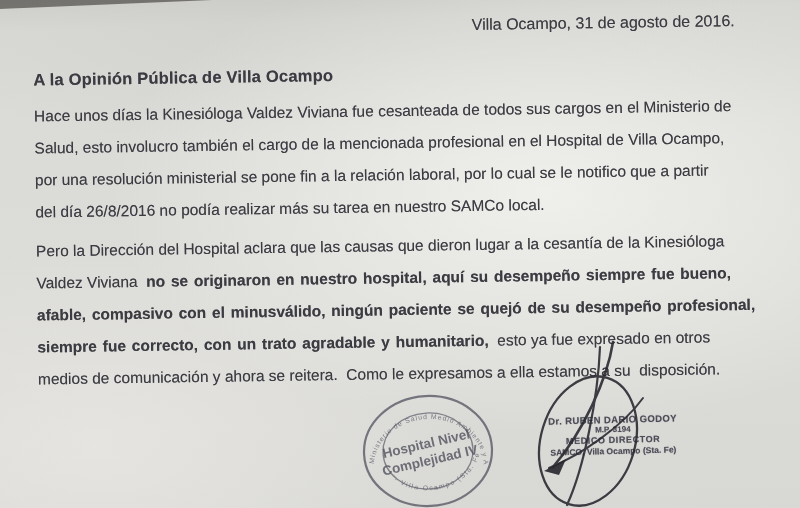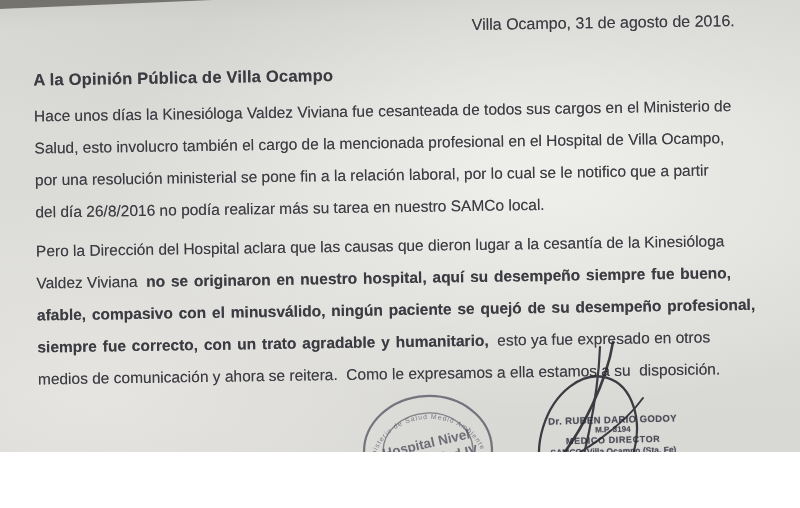--- a/index.html
+++ b/index.html
@@ -1,18 +1,18 @@
 <!DOCTYPE html>
 <html><head>
 <meta charset="utf-8">
 <style>
   html,body{margin:0;padding:0;}
   body{width:800px;height:508px;overflow:hidden;font-family:"Liberation Sans",sans-serif;}
   .paper{
-    position:relative;width:800px;height:452px;overflow:hidden;
+    position:relative;width:800px;height:508px;overflow:hidden;
     background:
       radial-gradient(ellipse 620px 340px at 68% 38%, rgba(240,240,237,.95), rgba(240,240,237,0) 70%),
       radial-gradient(ellipse 500px 260px at 12% 88%, rgba(233,231,227,.8), rgba(233,231,227,0) 75%),
       radial-gradient(ellipse 700px 200px at 50% 0%, rgba(198,198,195,.55), rgba(198,198,195,0) 80%),
       linear-gradient(178deg,#cfcfcc 0%, #dadad7 6%, #dcdcd9 55%, #d8d8d5 100%);
   }
   .edge-top{
     position:absolute;top:-3px;left:-6px;width:265px;height:11px;
     background:#5e5b56;opacity:.8;
     clip-path:polygon(0 0,100% 0,100% 20%,0 100%);

